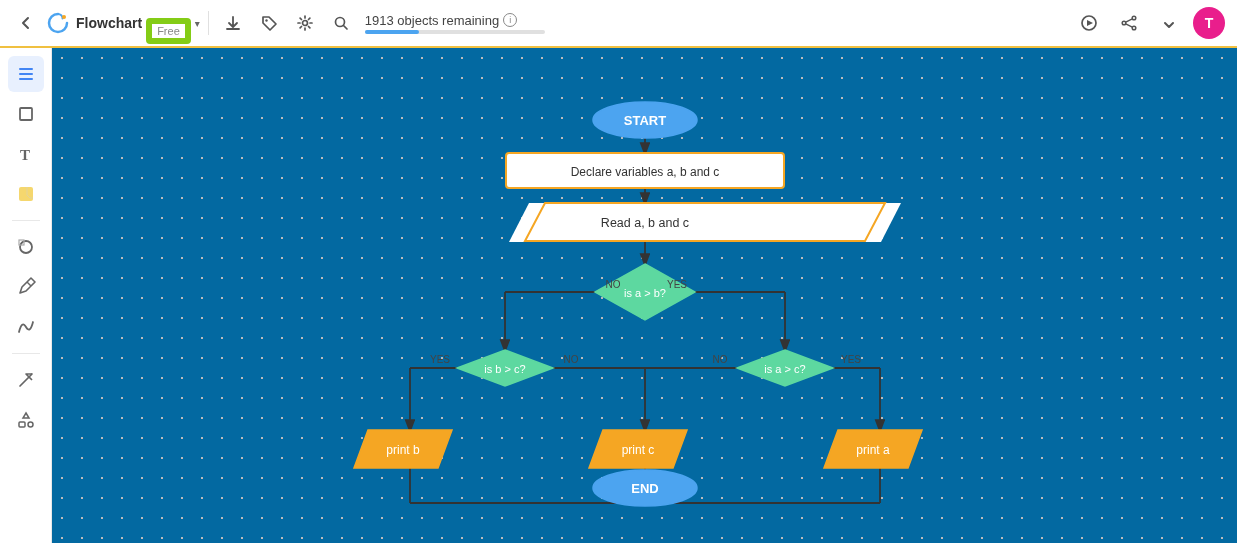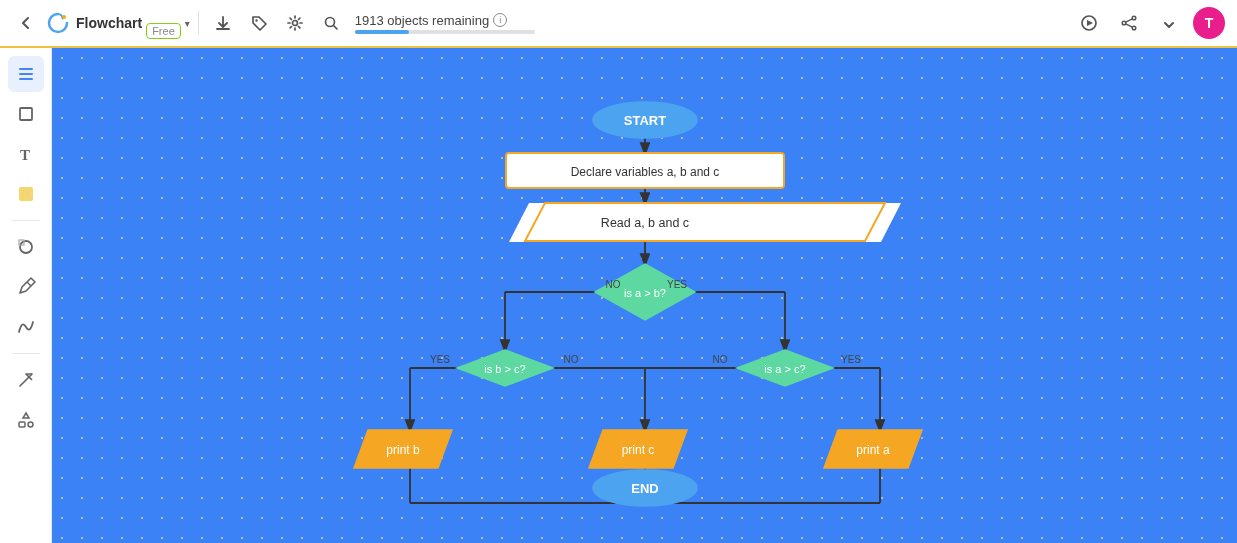--- a/index.html
+++ b/index.html
@@ -11,21 +11,21 @@
       height: 48px; background: #fff;
       border-bottom: 2px solid #f0c040;
       padding: 0 12px; gap: 8px;
       position: relative; z-index: 10;
     }
     .topbar-left { display: flex; align-items: center; gap: 4px; flex: 0 0 auto; }
     .back-btn { width: 28px; height: 28px; display: flex; align-items: center; justify-content: center; cursor: pointer; color: #555; font-size: 16px; }
     .logo-icon { width: 28px; height: 28px; display: flex; align-items: center; justify-content: center; }
     .logo-icon svg { width: 24px; height: 24px; }
     .title-text { font-size: 14px; font-weight: 600; color: #333; }
-    .free-badge { font-size: 11px; color: #888; border: 1px solid #84cc16; border-radius: 4px; padding: 1px 5px; margin-top: 15px; }
+    .free-badge { font-size: 11px; color: #888; border: 6px solid #84cc16; border-radius: 4px; padding: 1px 5px; margin-top: 15px; }
     .chevron-down { font-size: 10px; color: #666; }
     .topbar-sep { width: 1px; height: 24px; background: #e0e0e0; margin: 0 4px; }
     .topbar-icon-btn { width: 32px; height: 32px; display: flex; align-items: center; justify-content: center; cursor: pointer; color: #555; font-size: 16px; border-radius: 4px; }
 
     .topbar-center { flex: 1; display: flex; justify-content: center; flex-direction: column; gap: 2px; }
     .objects-remaining { font-size: 13px; color: #444; display: flex; align-items: center; gap: 4px; }
     .info-icon { width: 14px; height: 14px; border: 1.5px solid #888; border-radius: 50%; display: inline-flex; align-items: center; justify-content: center; font-size: 9px; color: #888; }
     .progress-bar-wrap { width: 180px; height: 4px; background: #e0e0e0; border-radius: 2px; }
     .progress-bar-fill { height: 4px; background: #4ca4f0; border-radius: 2px; width: 30%; }
 
@@ -43,21 +43,21 @@
     }
     .tool-btn {
       width: 36px; height: 36px; display: flex; align-items: center; justify-content: center;
       cursor: pointer; border-radius: 6px; color: #666; font-size: 18px;
     }
     .tool-btn.active { background: #e8f0fe; color: #4285f4; }
     .tool-sep { width: 28px; height: 1px; background: #e8e8e8; margin: 4px 0; }
 
     
     .canvas {
-      flex: 1; background: #3b82f6;
+      flex: 1; background: #0369a1;
       position: relative; overflow: hidden;
     }
     
     .canvas::before {
       content: '';
       position: absolute; inset: 0;
       background-image: radial-gradient(circle, #bbb 1px, transparent 1px);
       background-size: 20px 20px;
     }
 

